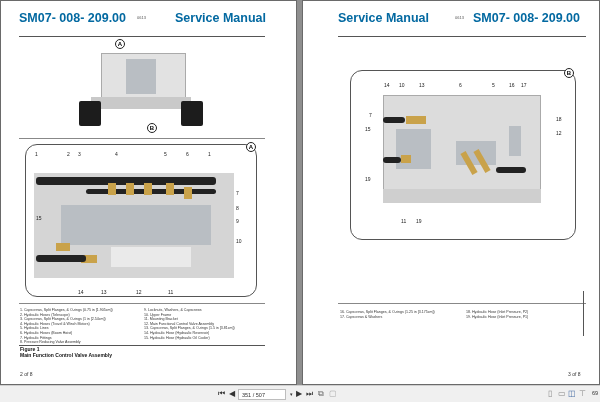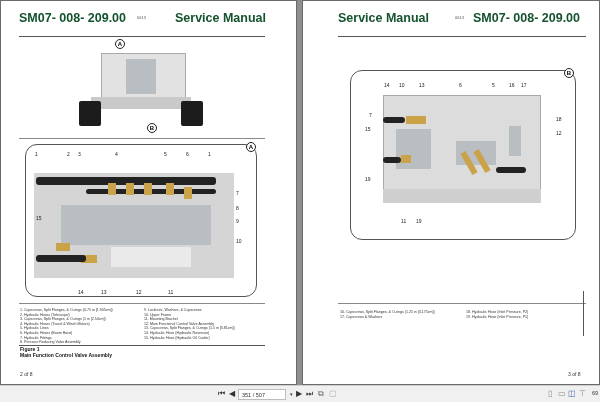--- a/index.html
+++ b/index.html
@@ -1,21 +1,21 @@
 <!DOCTYPE html>
 <html><head>
 <meta charset="utf-8">
 <style>
   * { box-sizing: border-box; margin: 0; padding: 0; }
   html, body { width: 600px; height: 402px; overflow: hidden; background: #9a9a9a; font-family: "Liberation Sans", sans-serif; }
   .viewer { position: relative; width: 600px; height: 402px; background: #8f8f8f; }
   .page { position: absolute; top: 0; height: 385px; background: #fff; border: 1px solid #6a6a6a; }
   .page.left { left: 0; width: 297px; }
   .page.right { left: 302px; width: 298px; }
-  .hdr { position: absolute; top: 10px; font-weight: bold; font-size: 12.5px; color: #14532d; white-space: nowrap; }
+  .hdr { position: absolute; top: 10px; font-weight: bold; font-size: 12.5px; color: #0369a1; white-space: nowrap; }
   .small { font-size: 4px; font-weight: normal; color: #555; position: absolute; top: 14px; }
   .rule { position: absolute; height: 1px; background: #555; }
   .figbox { position: absolute; border: 1px solid #555; border-radius: 12px; background: #fff; }
   .callout { position: absolute; width: 10px; height: 10px; border: 1px solid #222; border-radius: 50%; font-size: 6px; font-weight: bold; text-align: center; line-height: 8px; background: #fff; }
   .num { position: absolute; font-size: 5px; color: #222; }
   .legend { position: absolute; font-size: 3.6px; color: #333; line-height: 4.6px; }
   .legend div { white-space: nowrap; }
   .figcap { position: absolute; font-size: 5px; font-weight: bold; color: #111; line-height: 6px; }
   .pagenum { position: absolute; font-size: 5px; color: #333; }
   .toolbar { position: absolute; left: 0; top: 385px; width: 600px; height: 17px; background: #f0f0f0; border-top: 1px solid #cfcfcf; }

